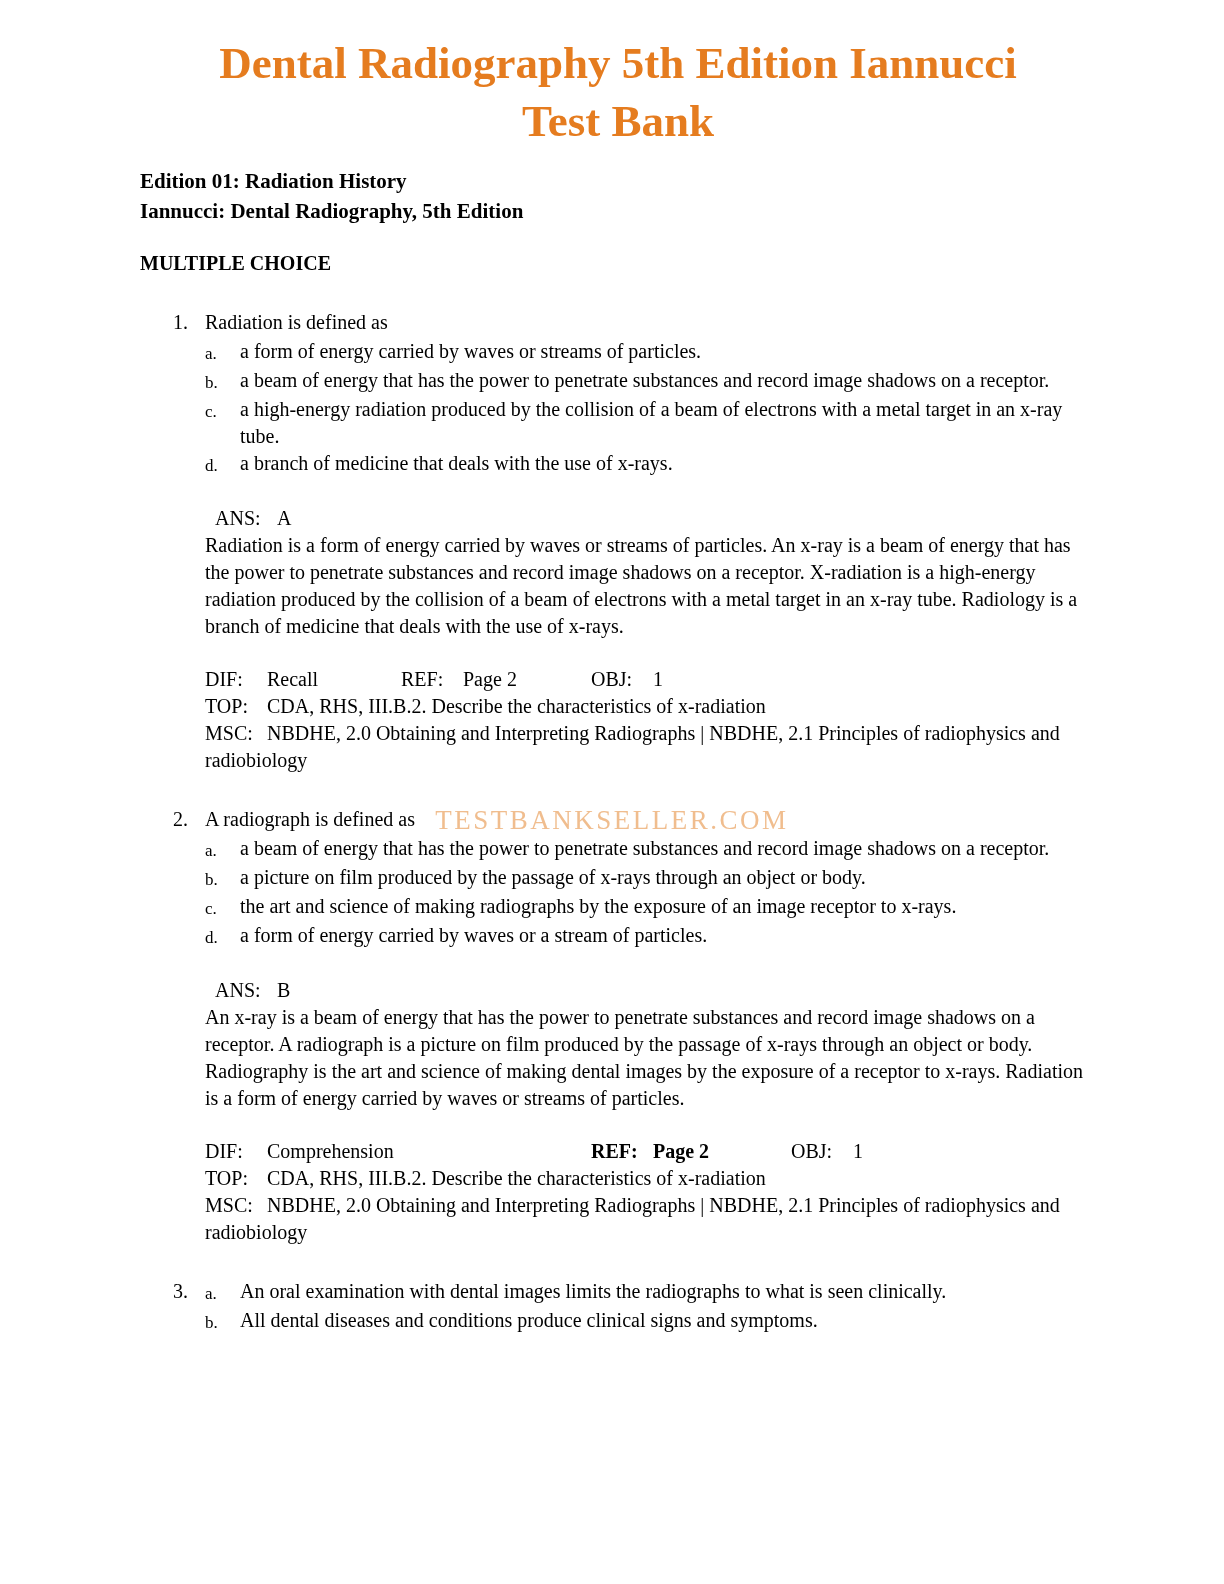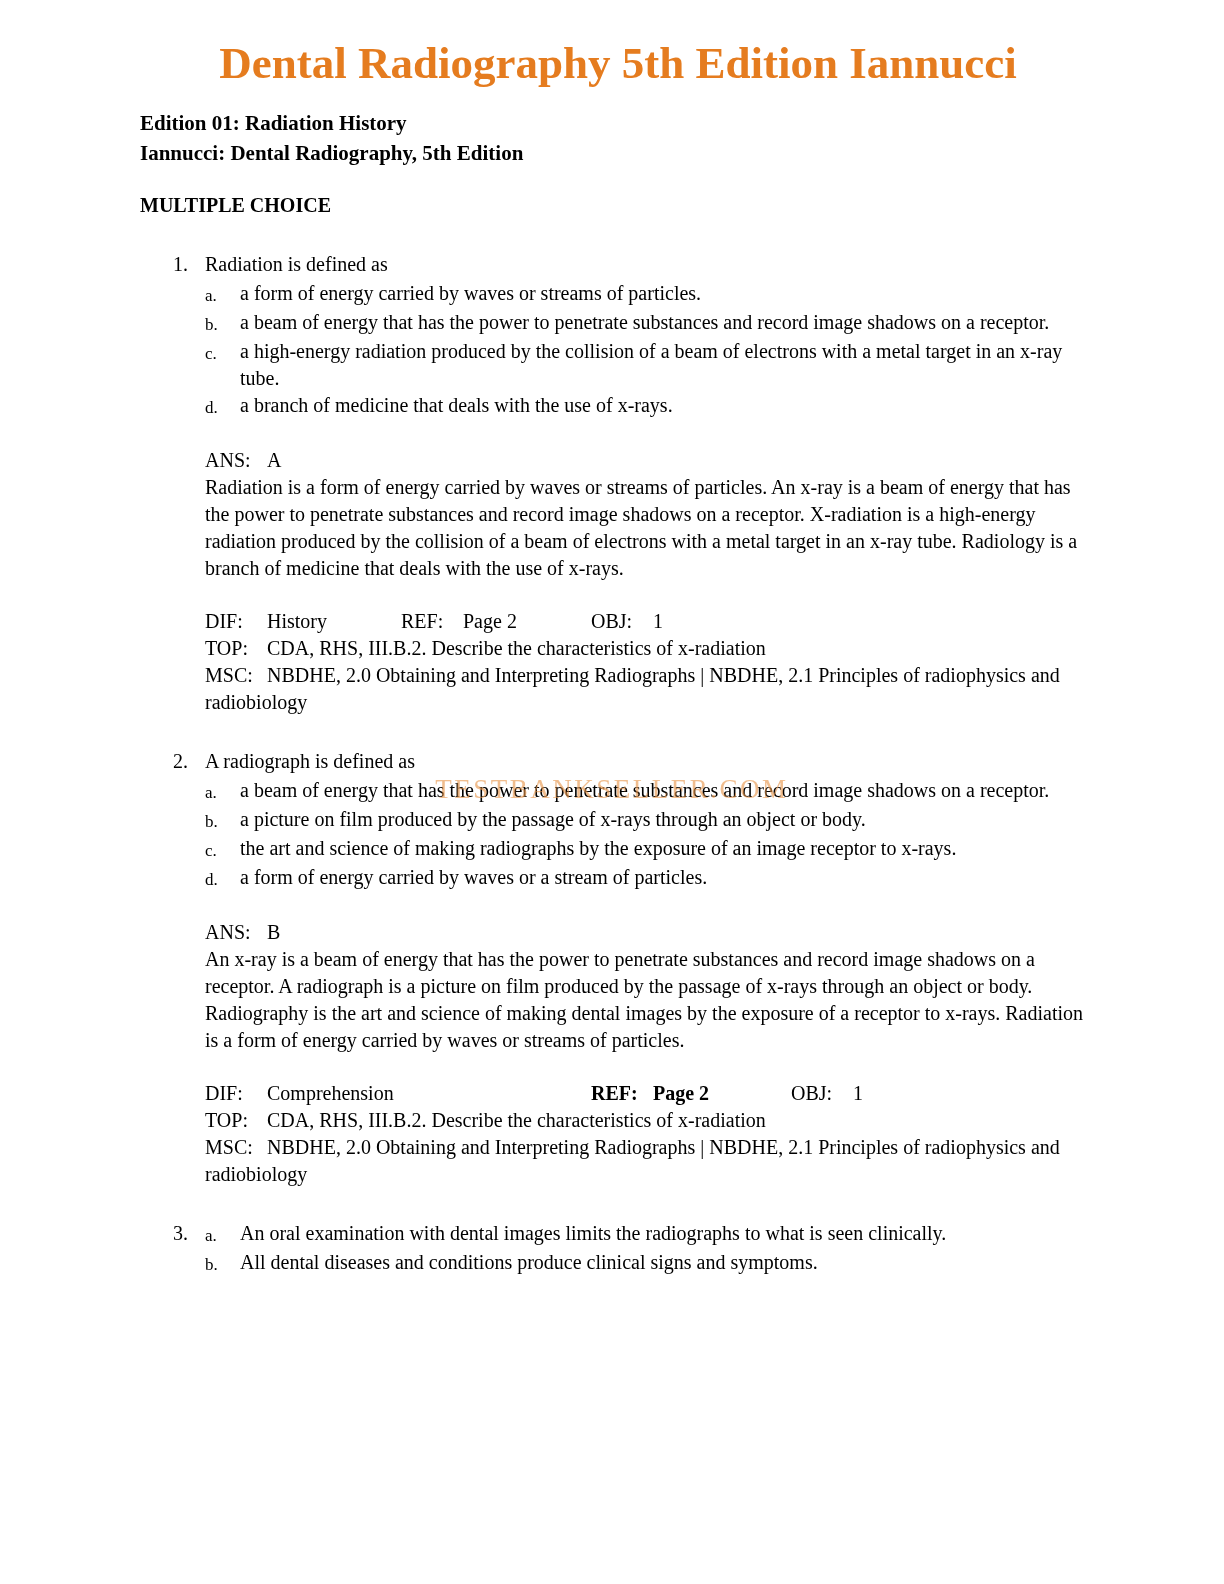--- a/index.html
+++ b/index.html
@@ -36,50 +36,51 @@
     margin-top: 24px;
   }
   .question { margin-top: 32px; }
   .q-row { display: flex; margin-left: 33px; }
   .q-num { width: 32px; flex: none; }
   .q-body { flex: 1; min-width: 0; }
   .q-stem { margin-bottom: 2px; }
   .choice { display: flex; }
   .c-letter { width: 35px; flex: none; font-size: 17px; padding-top: 2px; }
   .c-text { flex: 1; min-width: 0; }
-  .ans-line { margin-top: 26px; }
+  .ans-line { margin-top: 26px; margin-left: 10px; }
   .rationale { margin-top: 0; }
   .meta-group { margin-top: 26px; }
   .label { display: inline-block; width: 62px; }
   .seg { display: inline-block; vertical-align: top; }
   .seg-dif-1 { width: 196px; }
   .seg-ref-1 { width: 190px; }
   .seg-dif-2 { width: 386px; }
   .seg-ref-2 { width: 200px; font-weight: bold; }
   .watermark {
     position: absolute;
-    top: 776px;
+    top: 807px;
     left: 0;
     right: 0;
     text-align: center;
     color: rgba(230, 148, 72, 0.62);
     font-size: 27px;
     letter-spacing: 2.5px;
     font-family: "Liberation Serif", serif;
     pointer-events: none;
     z-index: 5;
   }
 </style>
 </head>
 <body>
 
 <div class="page">
 
   <h1 class="doc-title">
     <span class="t-line">Dental Radiography 5th Edition Iannucci</span>
+    <span class="t-line">Test Bank</span>
   </h1>
 
   <div class="h-chapter">Edition 01: Radiation History</div>
   <div class="h-edition">Iannucci: Dental Radiography, 5th Edition</div>
   <div class="h-section">MULTIPLE CHOICE</div>
 
   <div class="watermark">TESTBANKSELLER.COM</div>
 
   <div class="question">
     <div class="q-row">
@@ -103,21 +104,21 @@
             <span class="c-letter">d.</span>
             <span class="c-text">a branch of medicine that deals with the use of x-rays.</span>
           </div>
         </div>
         <div class="ans-line">
           <span class="label">ANS:</span><span>A</span>
         </div>
         <div class="rationale">Radiation is a form of energy carried by waves or streams of particles. An x-ray is a beam of energy that has the power to penetrate substances and record image shadows on a receptor. X-radiation is a high-energy radiation produced by the collision of a beam of electrons with a metal target in an x-ray tube. Radiology is a branch of medicine that deals with the use of x-rays.</div>
         <div class="meta-group">
           <div class="meta-line">
-            <span class="seg seg-dif-1"><span class="label">DIF:</span><span>History</span></span><span class="seg seg-ref-1"><span class="label">REF:</span><span>Page 2</span></span><span class="seg"><span class="label">OBJ:</span><span>1</span></span>
+            <span class="seg seg-dif-1"><span class="label">DIF:</span><span>Recall</span></span><span class="seg seg-ref-1"><span class="label">REF:</span><span>Page 2</span></span><span class="seg"><span class="label">OBJ:</span><span>1</span></span>
           </div>
           <div class="meta-line">
             <span class="label">TOP:</span><span>CDA, RHS, III.B.2. Describe the characteristics of x-radiation</span>
           </div>
           <div class="meta-line">
             <span class="label">MSC:</span><span>NBDHE, 2.0 Obtaining and Interpreting Radiographs | NBDHE, 2.1 Principles of radiophysics and radiobiology</span>
           </div>
         </div>
       </div>
     </div>

